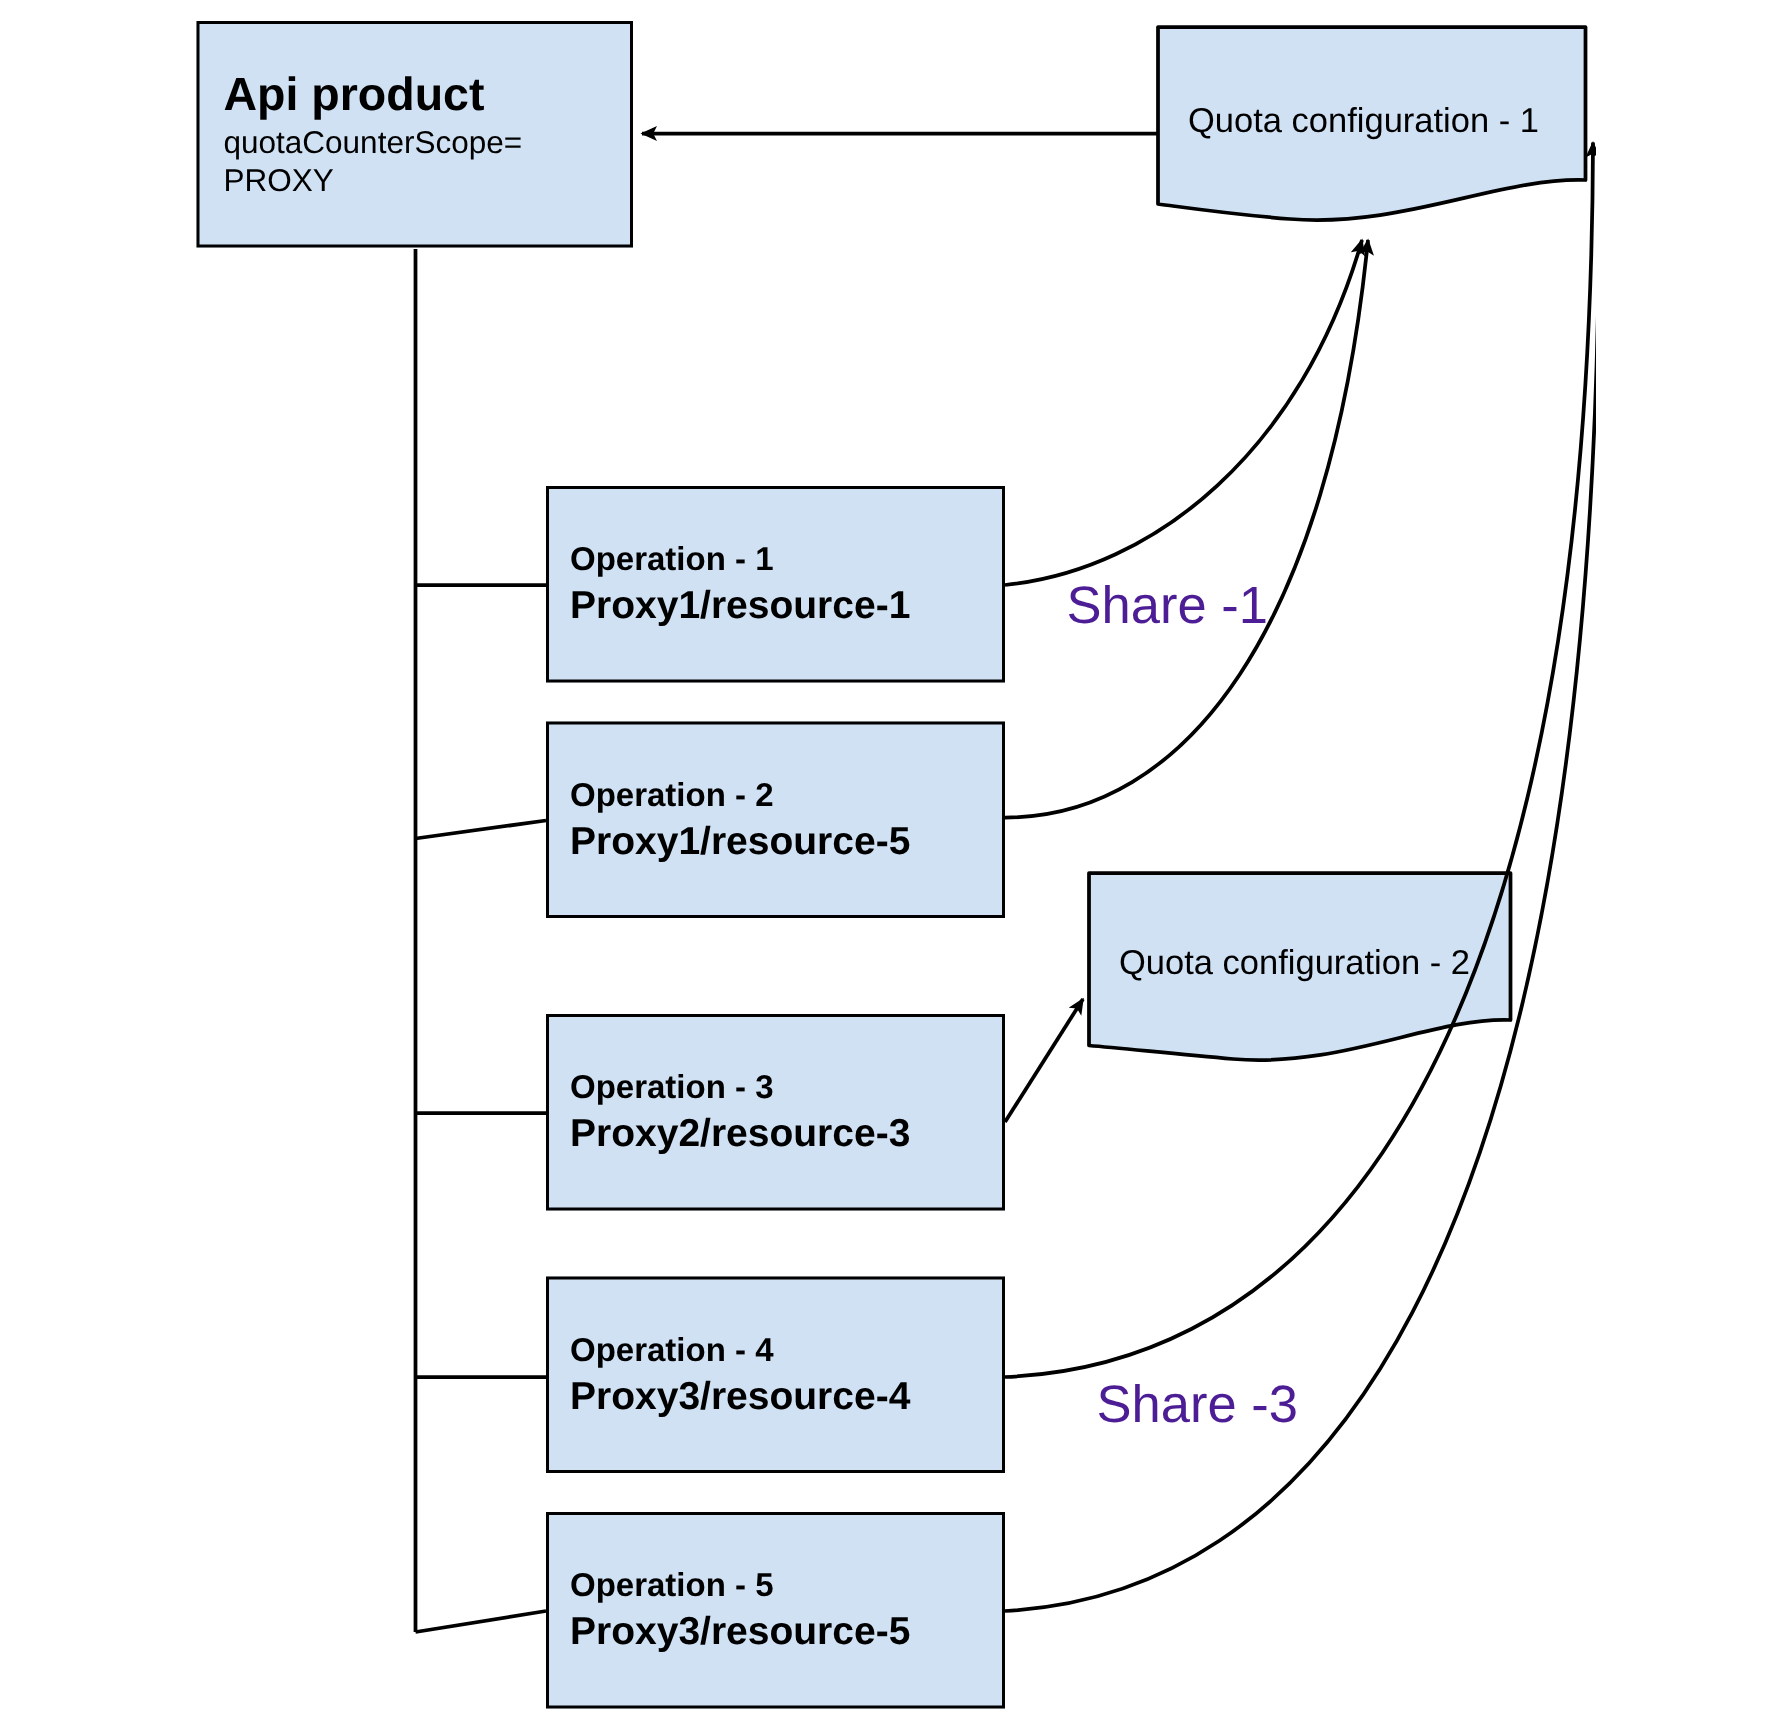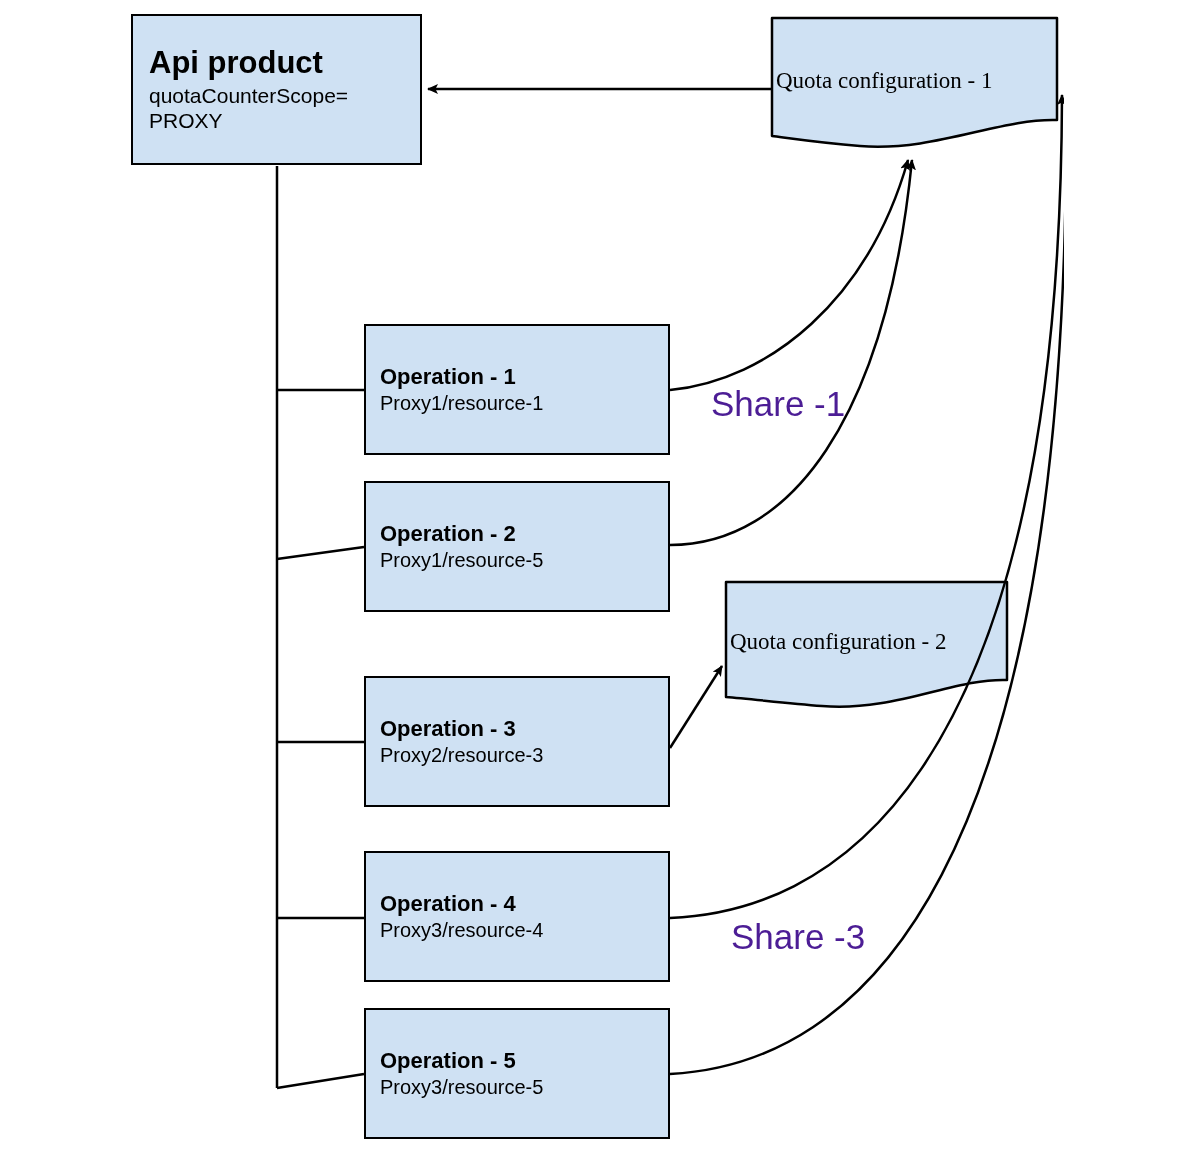--- a/index.html
+++ b/index.html
@@ -54,39 +54,38 @@
     width: 291px;
     height: 151px;
     padding: 0 16px;
   }
   #node-api-product .title { font-size: 31px; margin-bottom: 2px; }
   #node-api-product .sub   { font-size: 21px; }
 
   
   .op-node { width: 306px; height: 131px; }
   .op-node .title { font-size: 22px; }
-  .op-node .sub   { font-size: 20px; margin-top: 2px; }
+  .op-node .sub   { font-size: 26px; margin-top: 2px; font-weight: bold; }
 
   #node-operation-1 { left: 364px; top: 324px; }
   #node-operation-2 { left: 364px; top: 481px; }
   #node-operation-3 { left: 364px; top: 676px; }
   #node-operation-4 { left: 364px; top: 851px; }
   #node-operation-5 { left: 364px; top: 1008px; }
 
   
   .doc-node {
     position: absolute;
     background: transparent;
     border: none;
     display: flex;
     flex-direction: column;
     justify-content: center;
-    padding: 0 4px;
+    padding: 0 20px;
     box-sizing: border-box;
-    font-family: Liberation Serif, serif;
   }
   .doc-node .sub { font-size: 23px; line-height: 1.3; }
 
   #node-quota-config-1 { left: 772px; top: 18px;  width: 285px; height: 126px; }
   #node-quota-config-2 { left: 726px; top: 582px; width: 281px; height: 120px; }
 
   .edge-label {
     position: absolute;
     font-size: 35px;
     color: #4c1d95;

